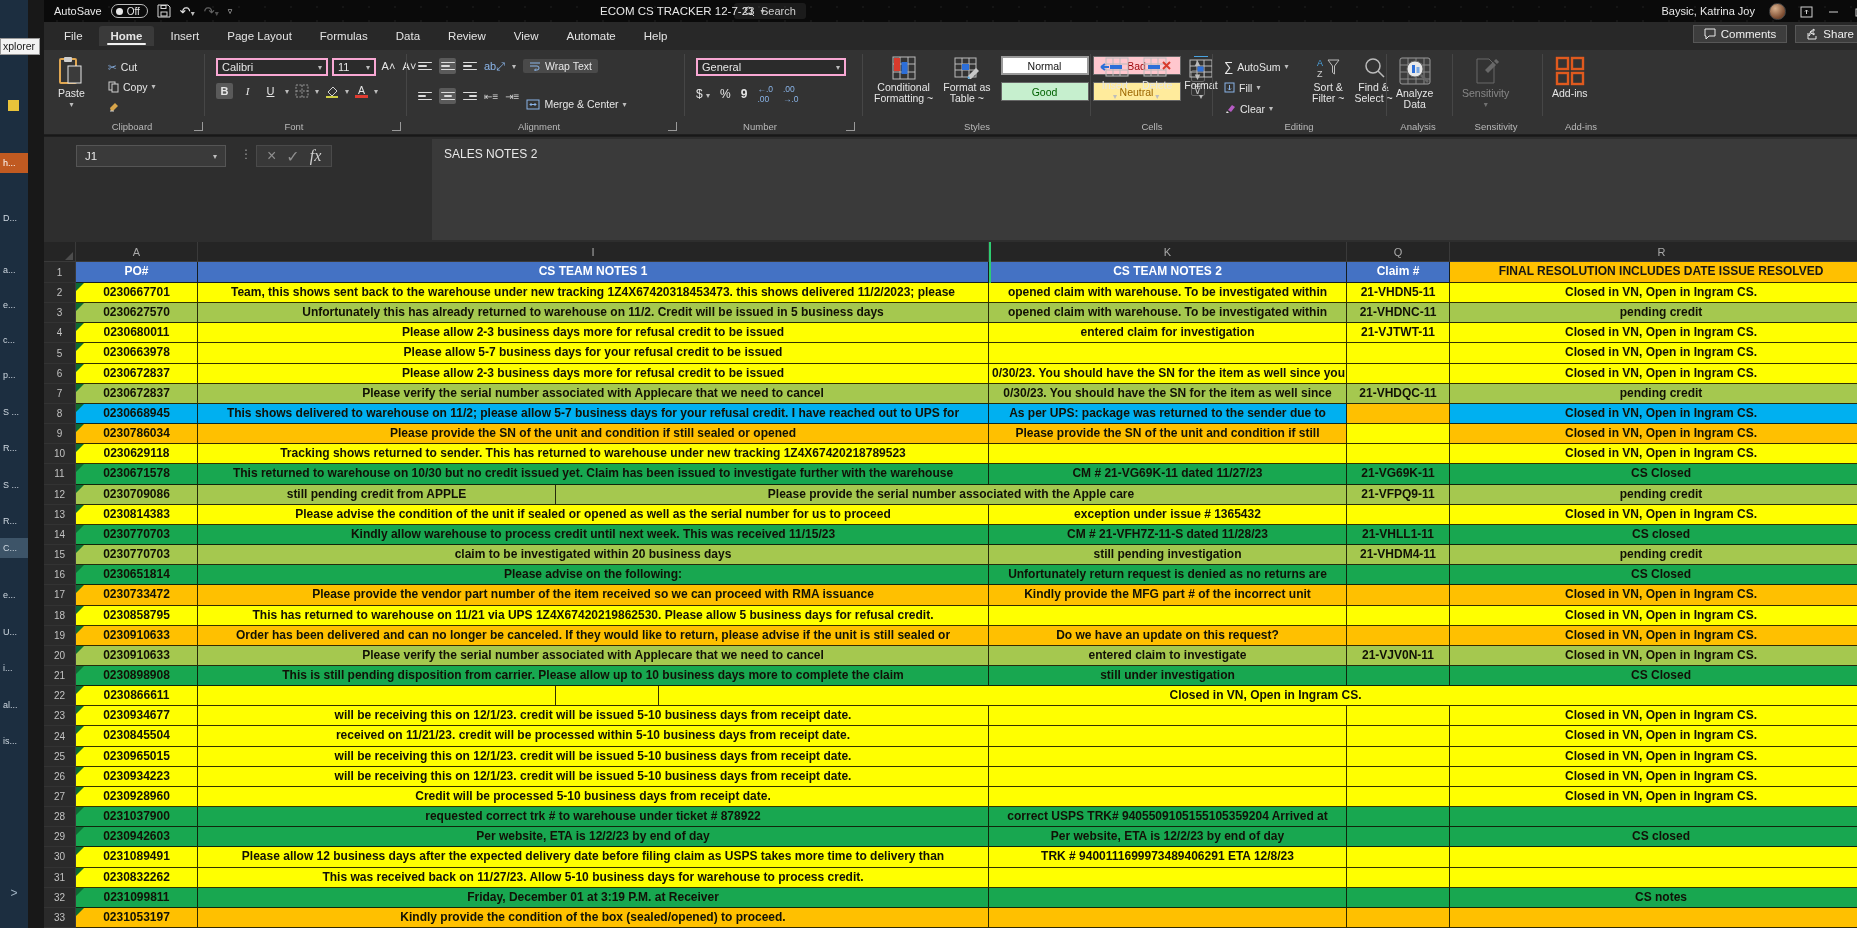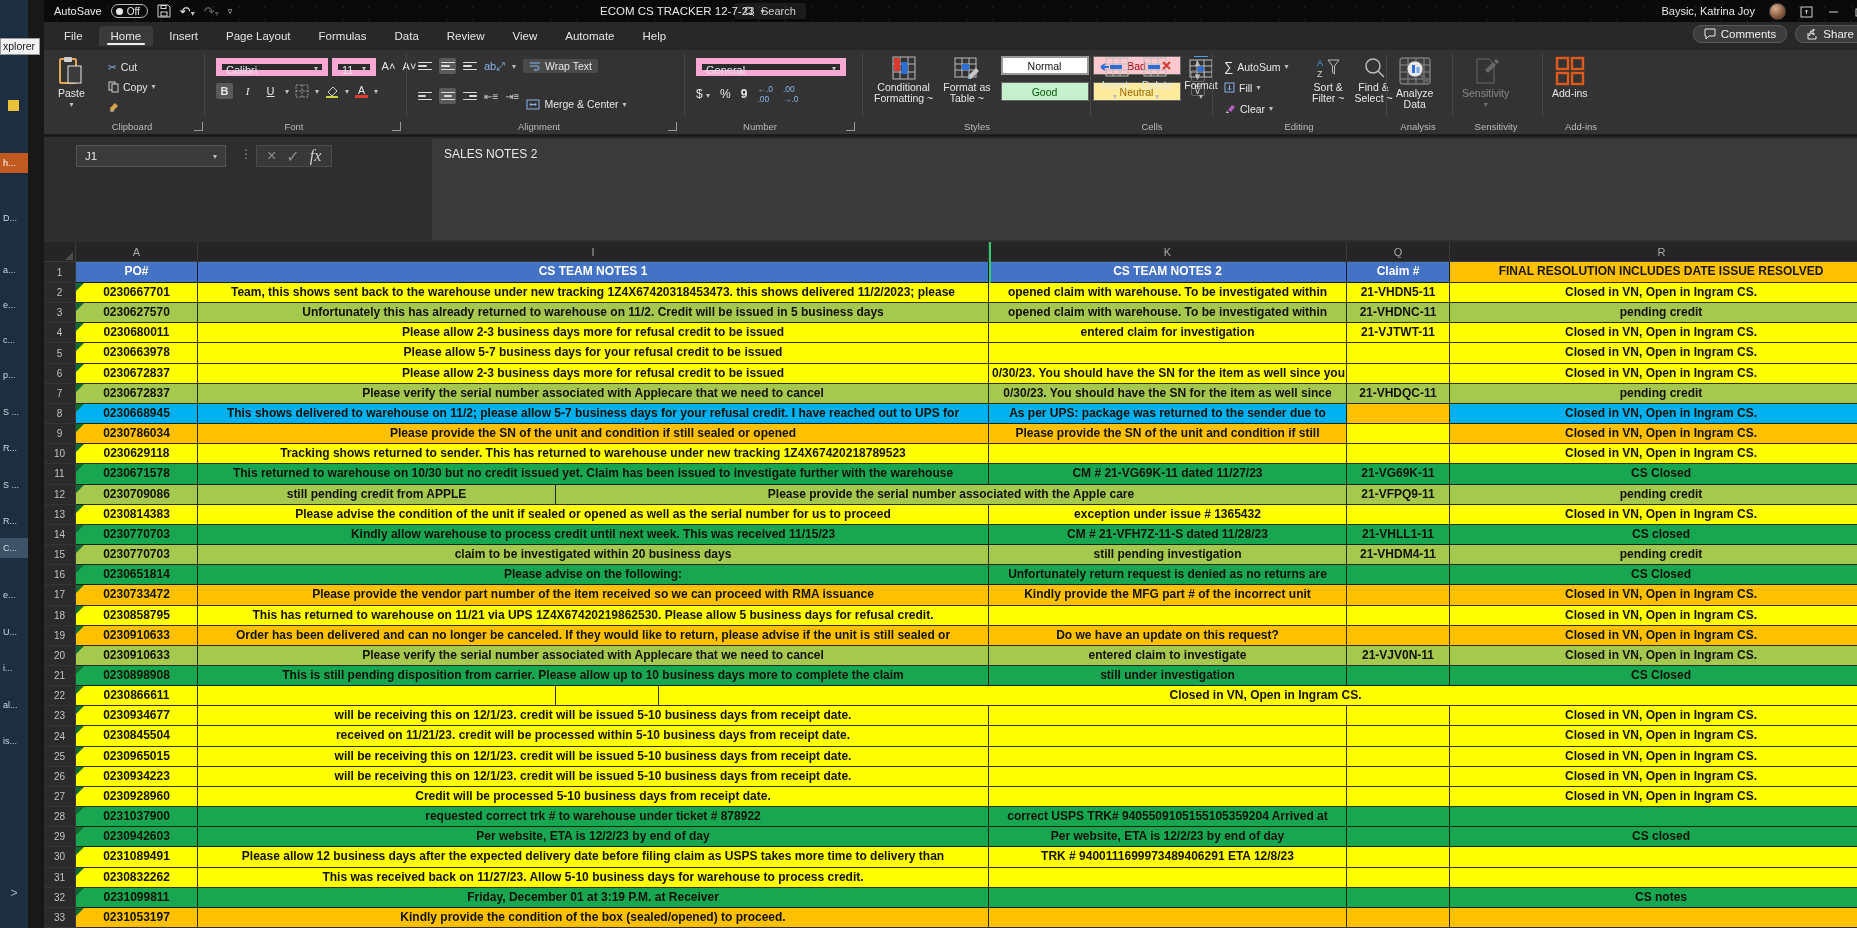--- a/index.html
+++ b/index.html
@@ -30,35 +30,35 @@
   .tb-title{position:absolute;left:556px;top:0;height:22px;display:flex;align-items:center;font-size:11.5px;gap:6px;}
   .tb-search{position:absolute;left:690px;top:3px;height:16px;display:flex;align-items:center;gap:6px;font-size:11px;color:#cfcfcf;padding:0 10px;border-radius:3px;background:rgba(255,255,255,.07);}
   .tb-right{position:absolute;right:6px;top:0;height:22px;display:flex;align-items:center;gap:14px;font-size:11px;}
   .avatar{width:17px;height:17px;border-radius:50%;background:radial-gradient(circle at 35% 30%,#d8b08c,#7a4a2f 70%);border:1px solid #444;}
   .winbtn{width:13px;height:11px;position:relative;display:inline-block;}
 
   
   .tabsrow{position:absolute;left:0;top:22px;width:100%;height:28px;background:#282828;color:#e4e4e4;}
   .rtabs{position:absolute;left:8px;top:0;height:28px;display:flex;align-items:center;gap:4px;}
   .rtab{padding:4px 12px;font-size:11.5px;border-radius:3px 3px 0 0;position:relative;}
-  .rtab.active{background:#3a3a3a;font-weight:400;}
+  .rtab.active{background:#3a3a3a;font-weight:700;}
   .rtab.active::after{content:"";position:absolute;left:8px;right:8px;bottom:1px;height:2px;background:#f0f0f0;border-radius:1px;}
   .top-actions{position:absolute;right:8px;top:3px;display:flex;gap:8px;}
-  .chip{display:flex;align-items:center;gap:5px;background:#3d3d3d;border:1px solid #575757;color:#efefef;font-size:11.5px;padding:2px 10px;border-radius:8px;}
+  .chip{display:flex;align-items:center;gap:5px;background:#3d3d3d;border:1px solid #575757;color:#efefef;font-size:11.5px;padding:2px 10px;border-radius:0;}
 
   
   .ribbon{position:absolute;left:0;top:50px;width:100%;height:70px;background:#333333;color:#e6e6e6;}
   .glabels{position:absolute;left:0;top:120px;width:100%;height:15px;background:#333333;border-bottom:1px solid #1f1f1f;color:#b9b9b9;font-size:9.5px;}
   .glabel{position:absolute;top:1px;transform:translateX(-50%);}
   .launcher{position:absolute;top:2px;width:9px;height:9px;border:1px solid #9a9a9a;border-top:none;border-left:none;}
   .gsep{position:absolute;top:4px;width:1px;height:62px;background:#464646;}
   .rb{position:absolute;font-size:10.5px;color:#e6e6e6;}
   .rbtn{display:flex;flex-direction:column;align-items:center;gap:2px;text-align:center;line-height:1.05;}
   .small-row{display:flex;align-items:center;gap:4px;font-size:10.5px;height:17px;}
-  .combo{background:#2b2b2b;border:6px solid #f9a8d4;height:18px;display:flex;justify-content:space-between;padding:0 4px;font-size:11px;}
+  .combo{background:#2b2b2b;border:2px solid #f9a8d4;height:18px;display:flex;align-items:center;justify-content:space-between;padding:0 4px;font-size:11px;}
   .sbx{width:17px;height:16px;display:flex;align-items:center;justify-content:center;border-radius:2px;font-size:11px;}
   .sbx.on{background:#5a5a5a;}
   .alnic{display:inline-flex;flex-direction:column;gap:2px;width:14px;}
   .alnic i{height:1.6px;background:#dcdcdc;border-radius:1px;}
   .style-card{width:88px;height:19px;font-size:10.5px;display:flex;align-items:center;justify-content:center;border:1px solid #666;}
   .wrapbox{background:#4a4a4a;border-radius:2px;padding:1px 6px;display:flex;gap:4px;align-items:center;text-align:center;}
 
   
   .fbar{position:absolute;left:0;top:136px;width:100%;height:106px;background:#2e2e2e;border-top:1px solid #1e1e1e;}
   .namebox{position:absolute;left:32px;top:8px;width:150px;height:22px;background:#3a3a3a;border:1px solid #555;color:#e8e8e8;font-size:11.5px;display:flex;align-items:center;justify-content:space-between;padding:0 8px;}

